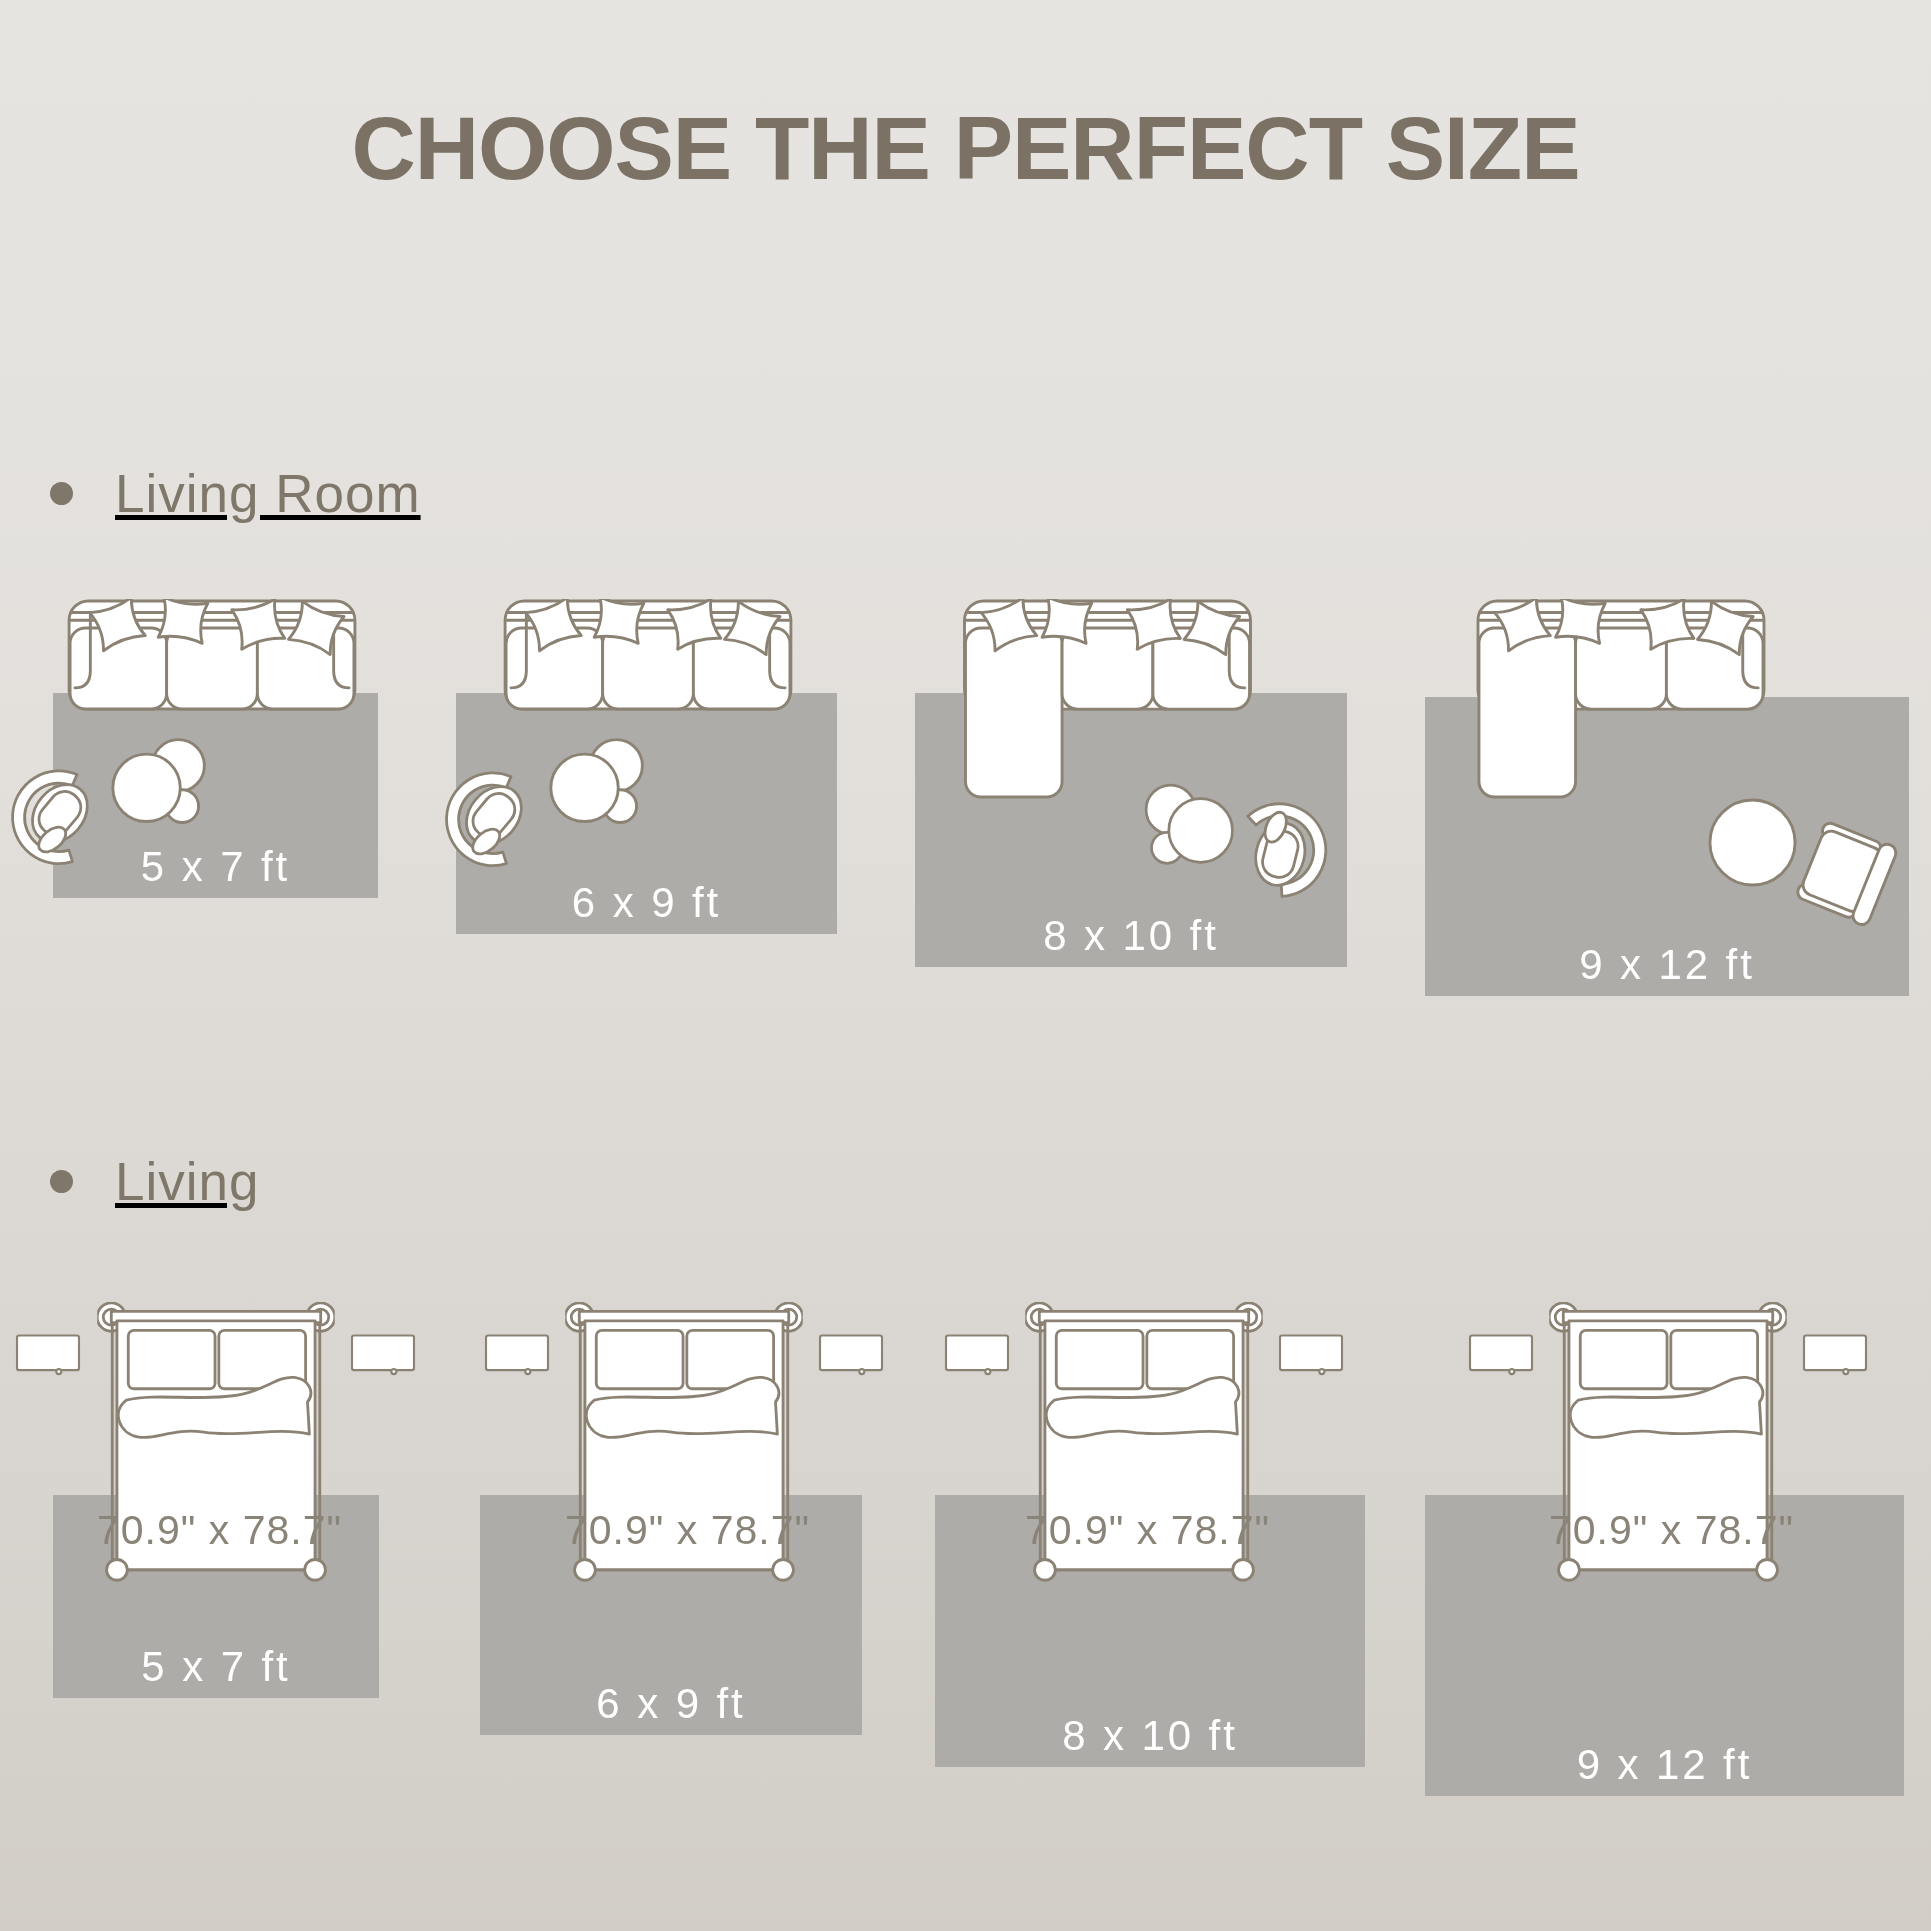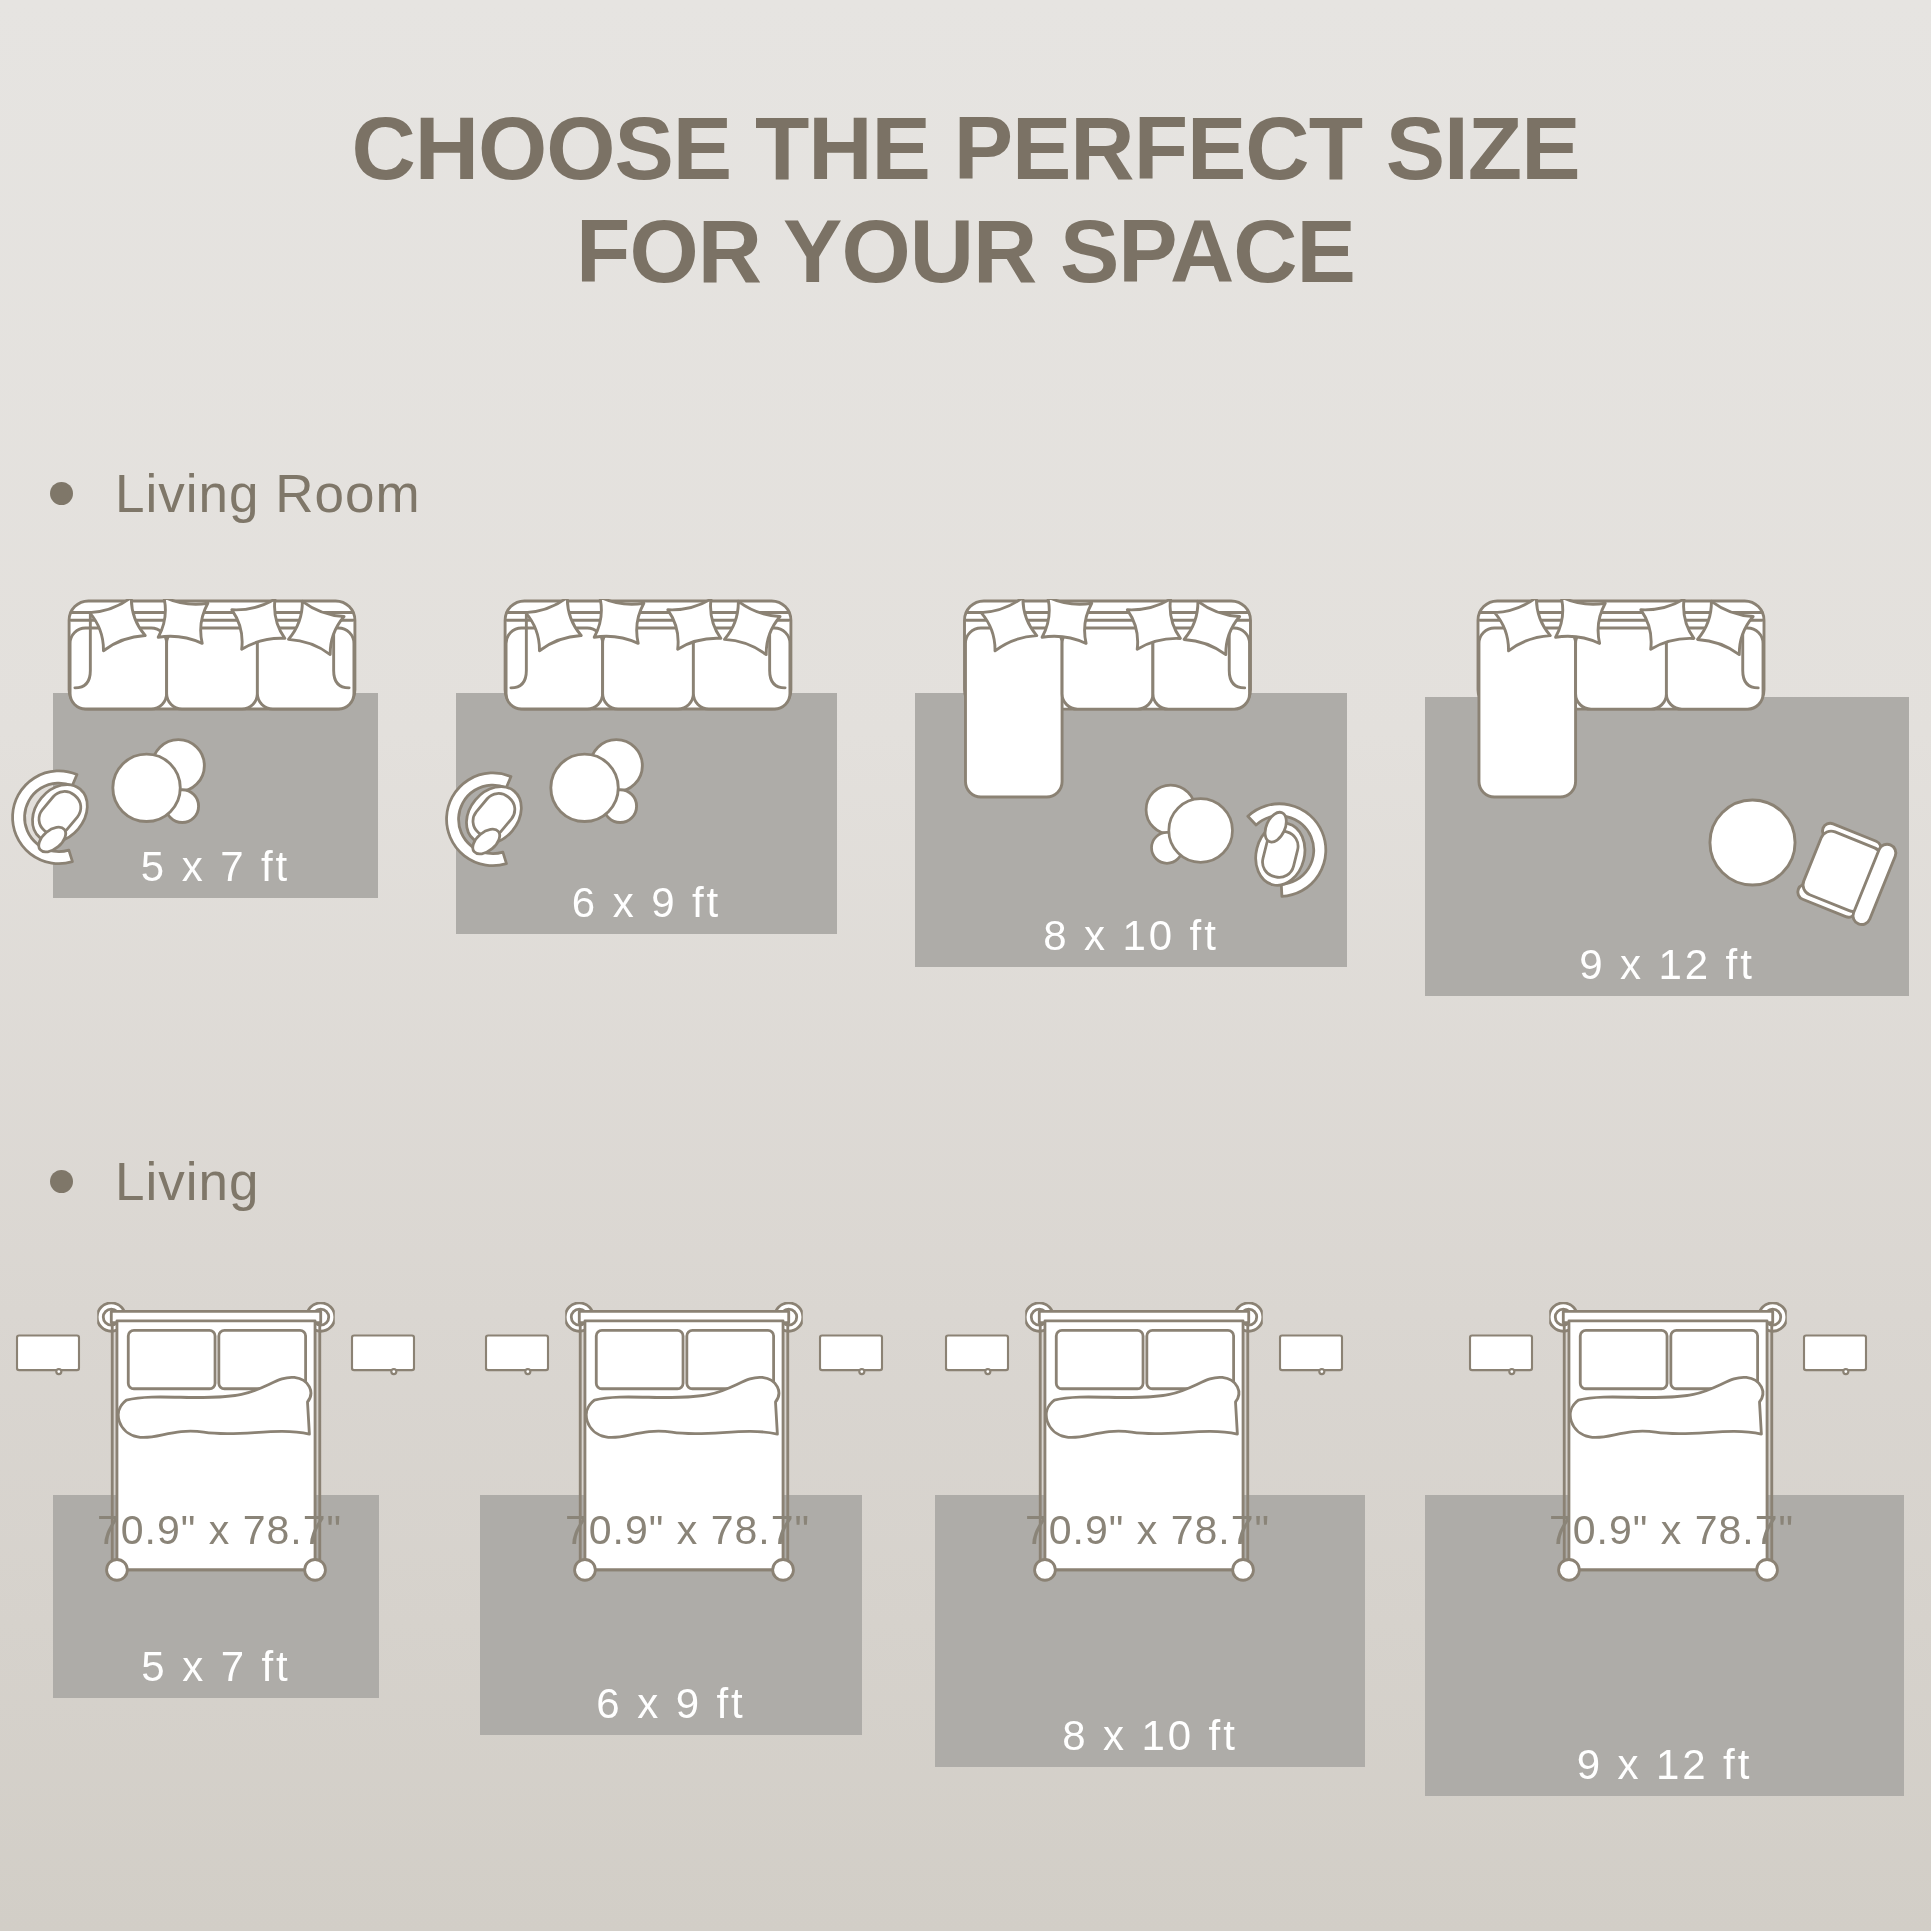--- a/index.html
+++ b/index.html
@@ -2,21 +2,21 @@
 <html><head>
 <meta charset="utf-8">
 <style>
   html,body{margin:0;padding:0;}
   body{width:1931px;height:1931px;font-family:"Liberation Sans","DejaVu Sans",sans-serif;}
   .canvas{position:relative;width:1931px;height:1931px;overflow:hidden;
           background:linear-gradient(180deg,#e6e4e1 0%,#e3e0dc 38%,#dad6d1 68%,#d2cec7 100%);}
   .group{position:absolute;left:0;top:0;width:100%;height:100%;}
   .title{position:absolute;left:0;top:97px;width:100%;text-align:center;
          color:#7b7265;font-size:89px;font-weight:700;letter-spacing:-1px;line-height:103px;}
-  .section-header{position:absolute;display:flex;align-items:center;}
+  .section-header{position:absolute;display:flex;align-items:center;text-decoration:underline;}
   .bullet{width:23px;height:23px;border-radius:50%;background:#7f7769;margin-right:42px;}
   .section-label{color:#7f7769;font-size:53px;font-weight:300;letter-spacing:1px;}
   .rug{position:absolute;background:#aeaca8;}
   .rug-size{position:absolute;left:0;right:0;bottom:6.8px;text-align:center;
             color:#ffffff;font-size:42px;font-weight:300;letter-spacing:2.9px;white-space:nowrap;}
   .bed-dim{position:absolute;text-align:center;color:#8a8478;font-size:41px;
            font-weight:300;letter-spacing:1px;white-space:nowrap;}
   .furn{position:absolute;}
   svg{overflow:visible;display:block;}
   .defs{position:absolute;width:0;height:0;}
@@ -118,21 +118,20 @@
         <g fill="#ffffff" stroke="#8b8274" stroke-width="3">
           <rect x="2" y="2" width="86" height="48" rx="3"></rect>
           <circle cx="60" cy="52" r="3.5"></circle>
         </g>
       </symbol>
     </defs>
   </svg>
 
   <div class="title">
     <div>CHOOSE THE PERFECT SIZE</div>
-    <div>FOR YOUR SPACE</div>
   </div>
 
   <div class="group">
     <div class="section-header" style="left:50px;top:463px;">
       <span class="bullet"></span>
       <span class="section-label">Living Room</span>
     </div>
 
     <div class="group">
       <div class="rug" style="left:53px;top:693px;width:325px;height:205px;">

